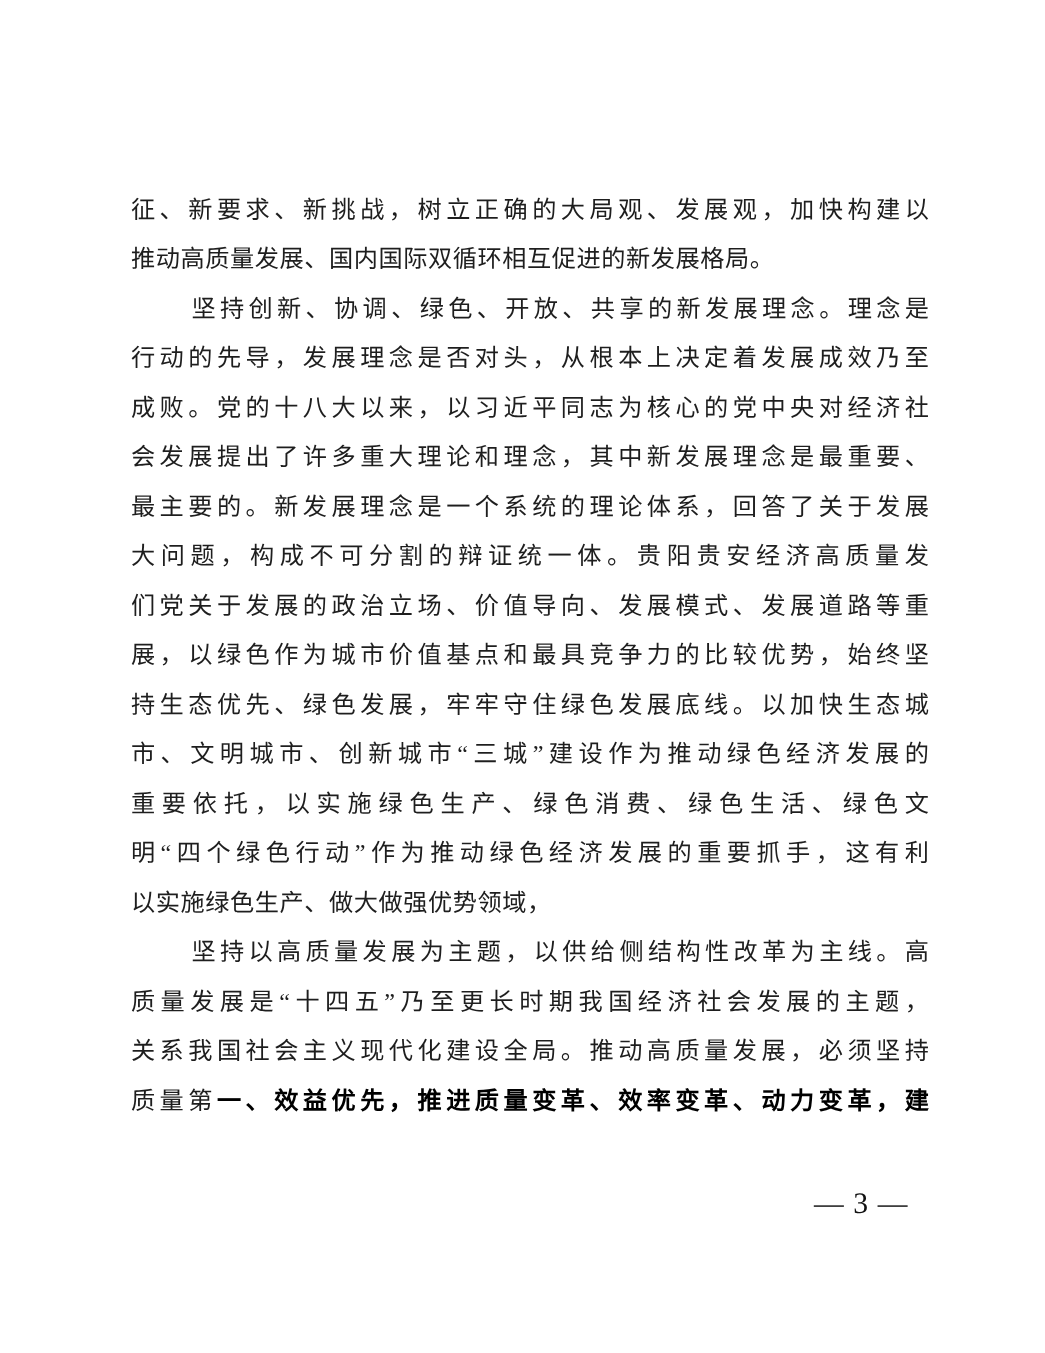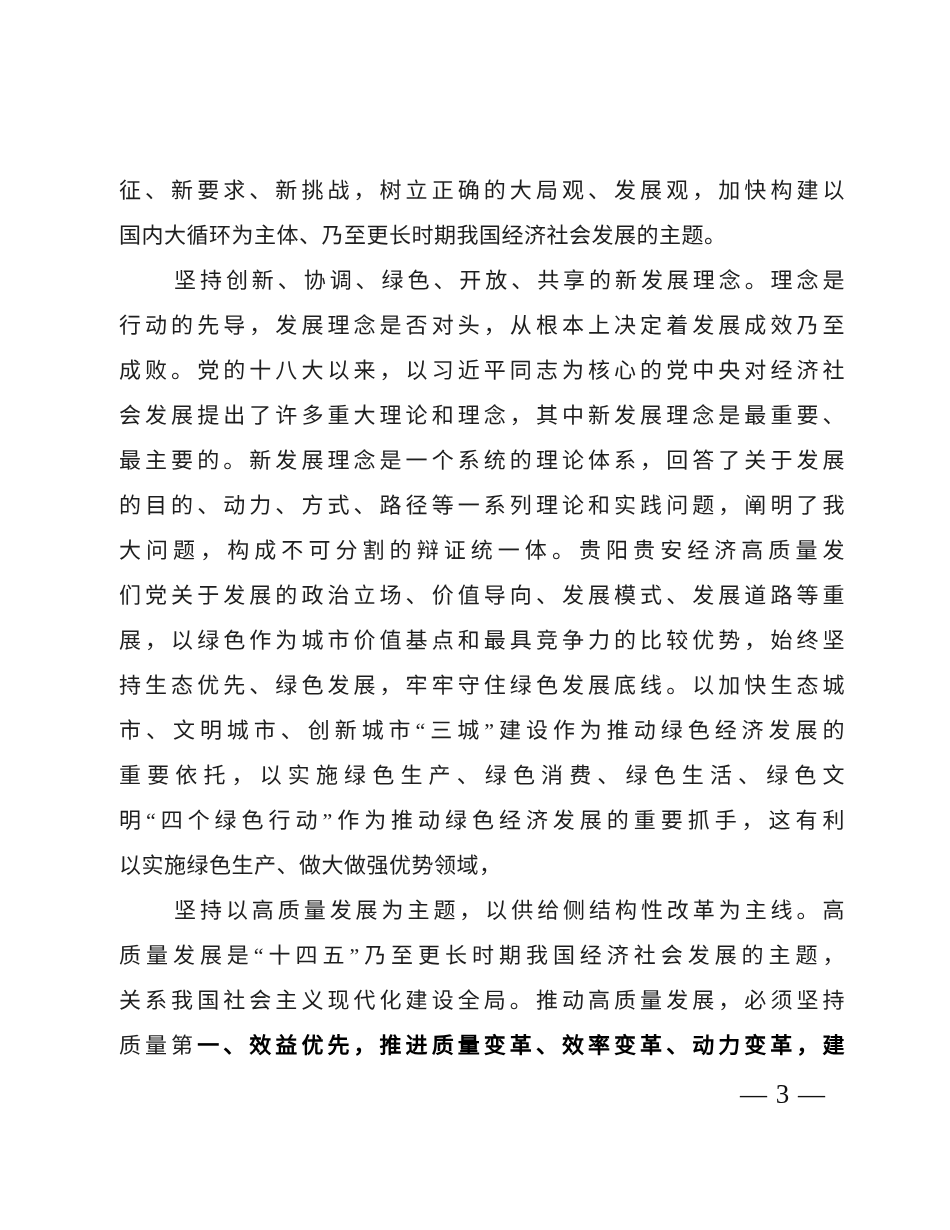--- a/index.html
+++ b/index.html
@@ -60,29 +60,28 @@
     letter-spacing: 1px;
     font-family: "Liberation Serif", "DejaVu Serif", serif;
   }
 </style>
 </head>
 <body>
 
 <div class="doc-body" id="doc-body">
     <div class="paragraph">
       <div class="text-line fill"><span class="seg">征、新要求、新挑战，树立正确的大局观、发展观，加快构建以</span></div>
-      <div class="text-line"><span class="seg">国内大循环为主体、乃至更长时期我国经济社会发展的主题。</span></div>
+      <div class="text-line"><span class="seg">推动高质量发展、国内国际双循环相互促进的新发展格局。</span></div>
     </div>
     <div class="paragraph">
       <div class="text-line fill indent"><span class="seg">坚持创新、协调、绿色、开放、共享的新发展理念。理念是</span></div>
       <div class="text-line fill"><span class="seg">行动的先导，发展理念是否对头，从根本上决定着发展成效乃至</span></div>
       <div class="text-line fill"><span class="seg">成败。党的十八大以来，以习近平同志为核心的党中央对经济社</span></div>
       <div class="text-line fill"><span class="seg">会发展提出了许多重大理论和理念，其中新发展理念是最重要、</span></div>
       <div class="text-line fill"><span class="seg">最主要的。新发展理念是一个系统的理论体系，回答了关于发展</span></div>
-      <div class="text-line fill"><span class="seg">的目的、动力、方式、路径等一系列理论和实践问题，阐明了我</span></div>
       <div class="text-line fill"><span class="seg">大问题，构成不可分割的辩证统一体。贵阳贵安经济高质量发</span></div>
       <div class="text-line fill"><span class="seg">们党关于发展的政治立场、价值导向、发展模式、发展道路等重</span></div>
       <div class="text-line fill"><span class="seg">展，以绿色作为城市价值基点和最具竞争力的比较优势，始终坚</span></div>
       <div class="text-line fill"><span class="seg">持生态优先、绿色发展，牢牢守住绿色发展底线。以加快生态城</span></div>
       <div class="text-line fill"><span class="seg">市、文明城市、创新城市“三城”建设作为推动绿色经济发展的</span></div>
       <div class="text-line fill"><span class="seg">重要依托，以实施绿色生产、绿色消费、绿色生活、绿色文</span></div>
       <div class="text-line fill"><span class="seg">明“四个绿色行动”作为推动绿色经济发展的重要抓手，这有利</span></div>
       <div class="text-line"><span class="seg">以实施绿色生产、做大做强优势领域，</span></div>
     </div>
     <div class="paragraph">

